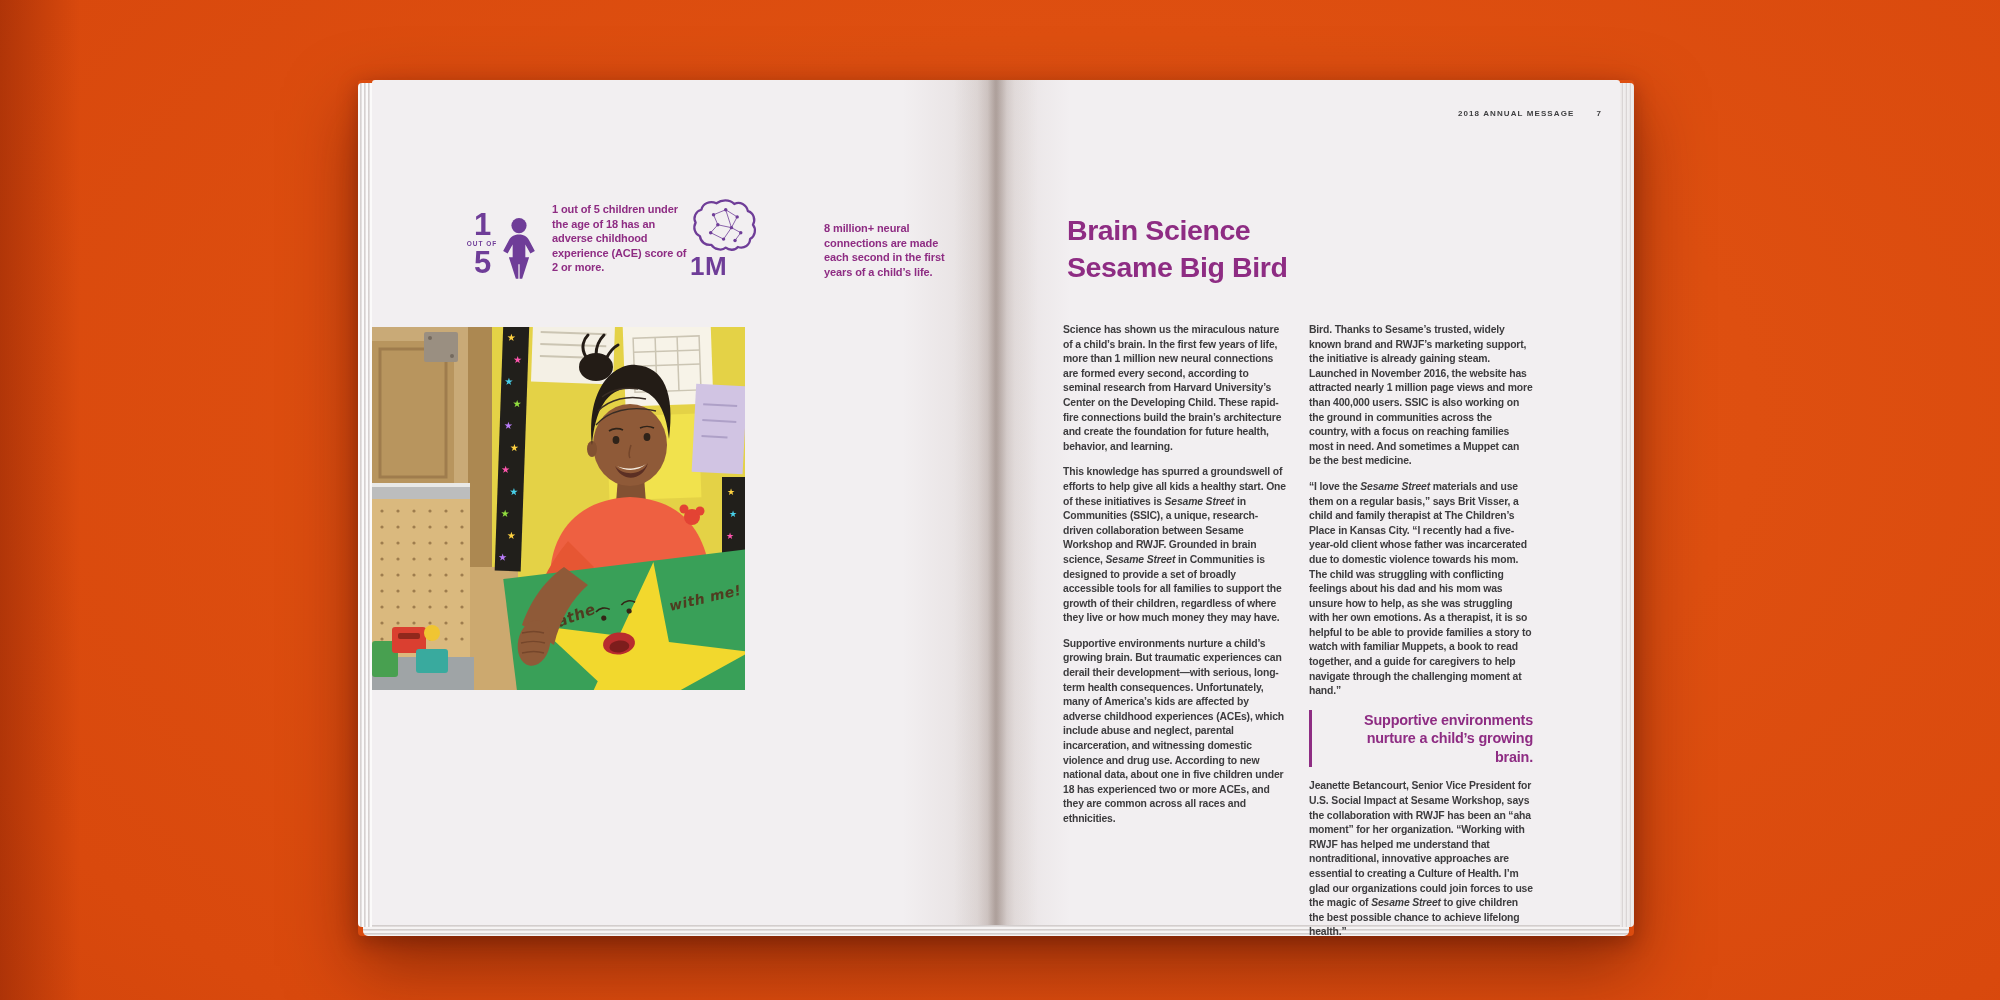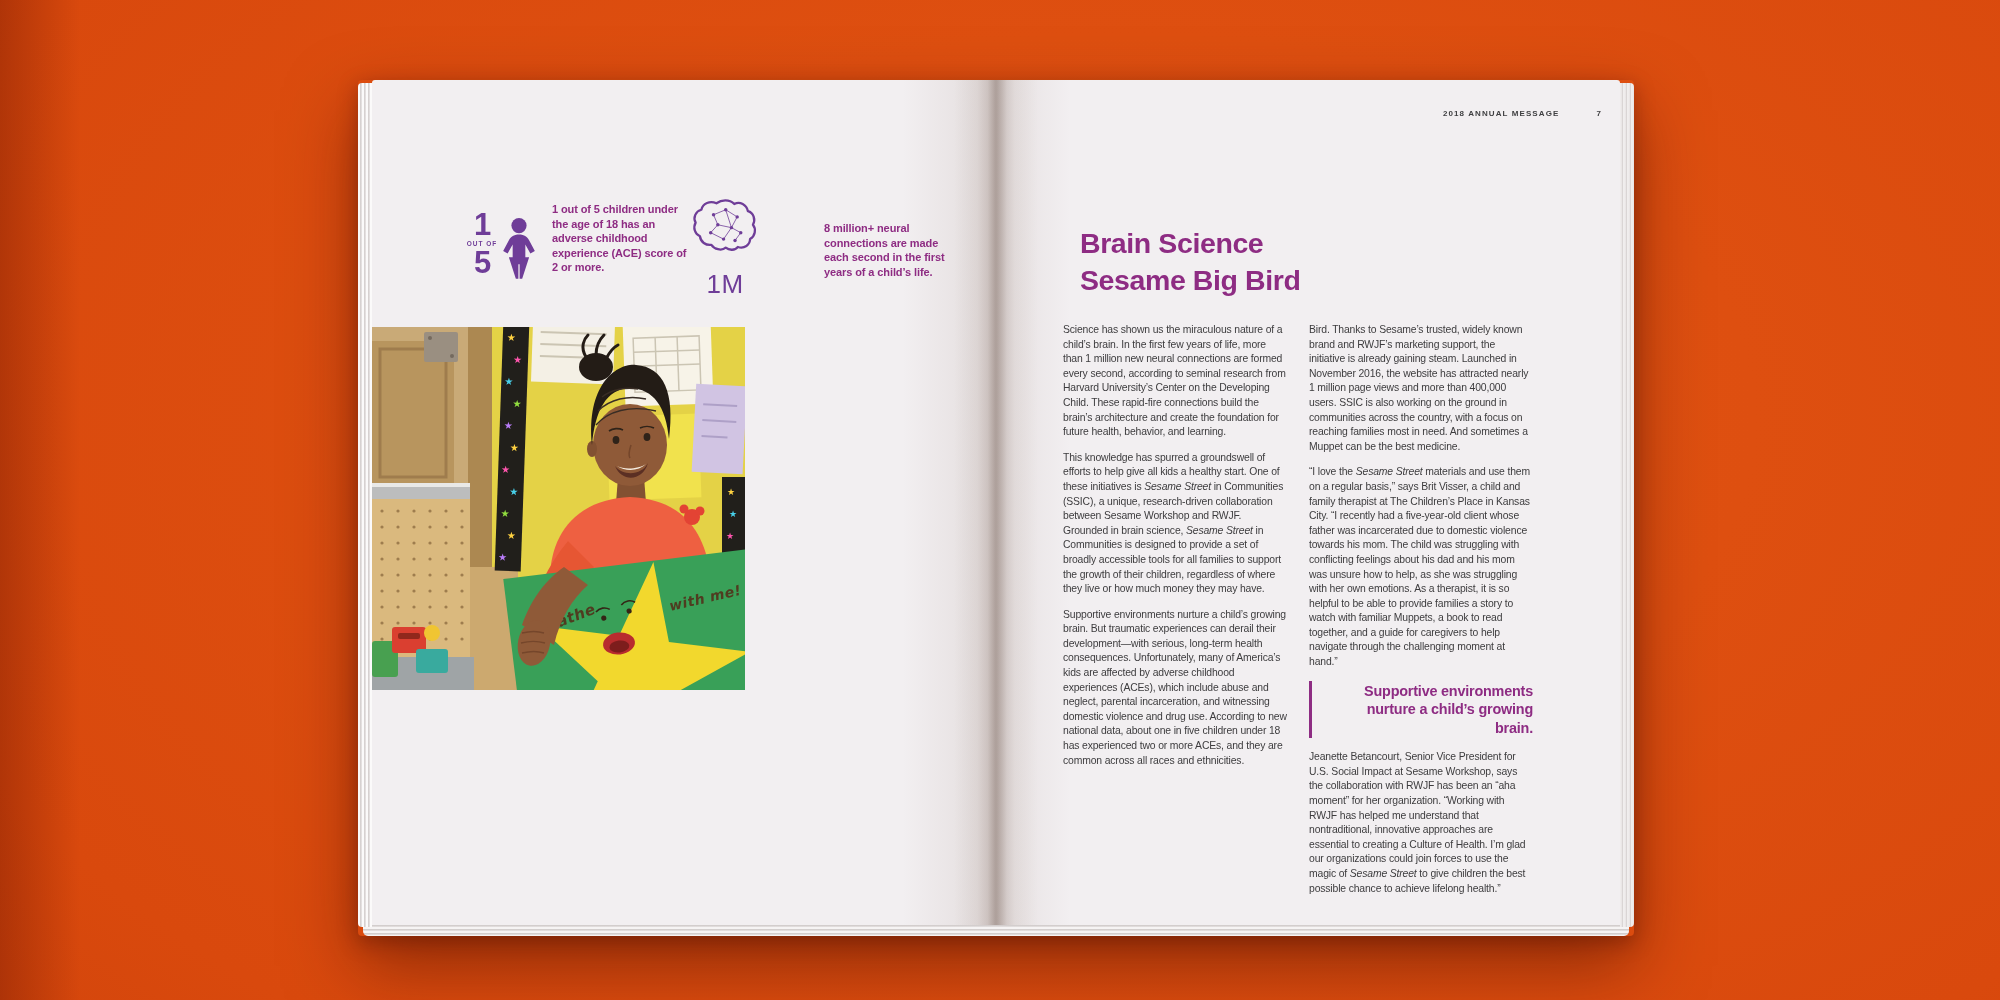--- a/index.html
+++ b/index.html
@@ -29,37 +29,37 @@
   .infographics{position:absolute;left:0;top:0;width:624px;height:300px;}
   .stat-col{position:absolute;left:88px;top:131px;width:44px;display:flex;flex-direction:column;align-items:center;
     color:var(--stat-violet,#6f3d98);font-weight:700;}
   .stat-big{font-size:31px;line-height:27px;letter-spacing:-1px;}
   .stat-small{font-size:6.5px;letter-spacing:1px;margin:2px 0;}
   .child-svg{position:absolute;left:128px;top:135px;}
   .info-text{position:absolute;margin:0;font-size:11px;line-height:14.6px;font-weight:700;
     color:var(--accent-purple,#8e2c83);letter-spacing:-.1px;}
   .info-text-1{left:180px;top:122px;width:138px;}
   .brain-svg{position:absolute;left:320px;top:119px;}
-  .stat-1m{position:absolute;left:318px;top:189px;width:70px;text-align:center;
-    color:var(--stat-violet,#6f3d98);font-weight:400;font-size:26px;letter-spacing:.5px;}
+  .stat-1m{position:absolute;left:318px;top:171px;width:70px;
+    color:var(--stat-violet,#6f3d98);font-weight:700;font-size:26px;letter-spacing:.5px;}
   .info-text-2{left:452px;top:141px;width:128px;}
 
   .photo{position:absolute;left:0;top:247px;width:373px;height:363px;overflow:hidden;background:#e3d243;}
   .photo svg{display:block;}
   .hand-text{font-family:"DejaVu Sans","Liberation Sans",sans-serif;font-style:italic;font-weight:700;
     fill:#46341b;letter-spacing:.5px;}
 
   
-  .running-header{position:absolute;top:29px;right:18px;display:flex;align-items:flex-start;gap:37px;
+  .running-header{position:absolute;top:29px;right:18px;display:flex;align-items:flex-start;gap:22px;
     font-size:8px;font-weight:700;letter-spacing:1.1px;color:#3f3f41;}
-  .article-title{position:absolute;left:67px;top:128px;margin:17px;color:var(--accent-purple,#8e2c83);
+  .article-title{position:absolute;left:67px;top:128px;margin:4px;color:var(--accent-purple,#8e2c83);
     font-size:28.5px;line-height:37px;font-weight:700;letter-spacing:-.4px;}
   .columns{position:absolute;left:67px;top:243px;display:flex;gap:22px;}
   .col{width:224px;color:var(--body-text,#3d3c3e);font-size:10.4px;line-height:14.6px;letter-spacing:-.15px;}
-  .col p{margin:0 0 11px 0;}
+  .col p{margin:0 0 11px 0;font-weight:bold;}
   .pullquote{margin:3px 0 12px 0;padding:1px 0 1px 15px;border-left:3.5px solid var(--accent-purple,#8e2c83);
     color:var(--accent-purple,#8e2c83);font-size:14.4px;line-height:18.5px;font-weight:700;letter-spacing:-.2px;text-align:right;}
 </style>
 </head>
 <body>
 
 <div class="scene">
   <div class="book">
     <div class="stack stack-bottom"></div>
     <div class="stack stack-left"></div>

